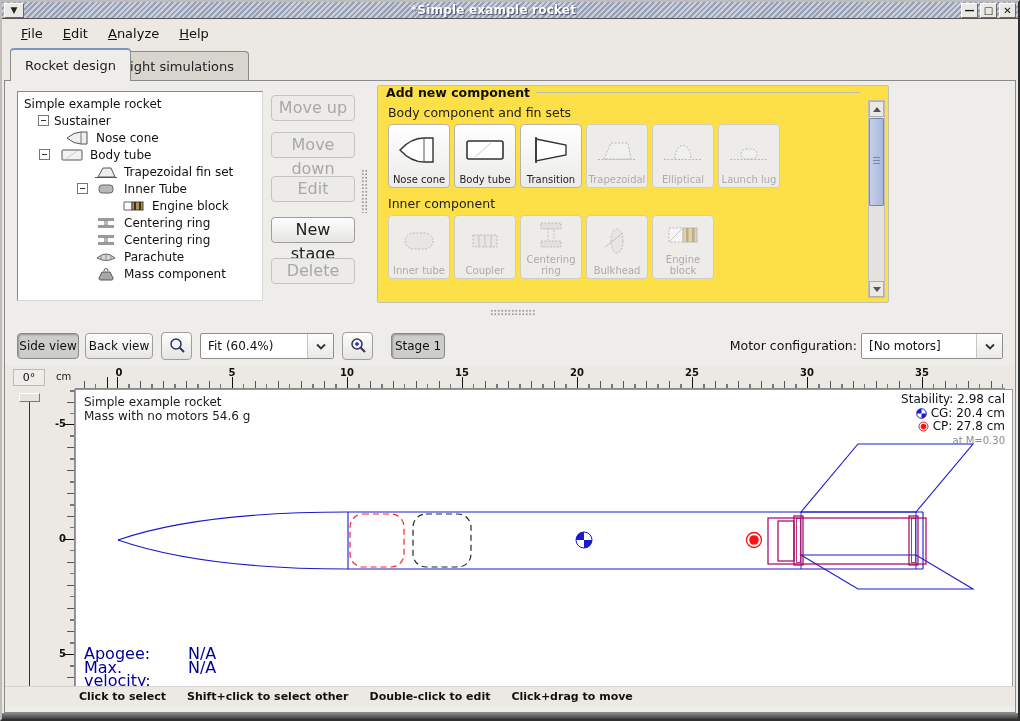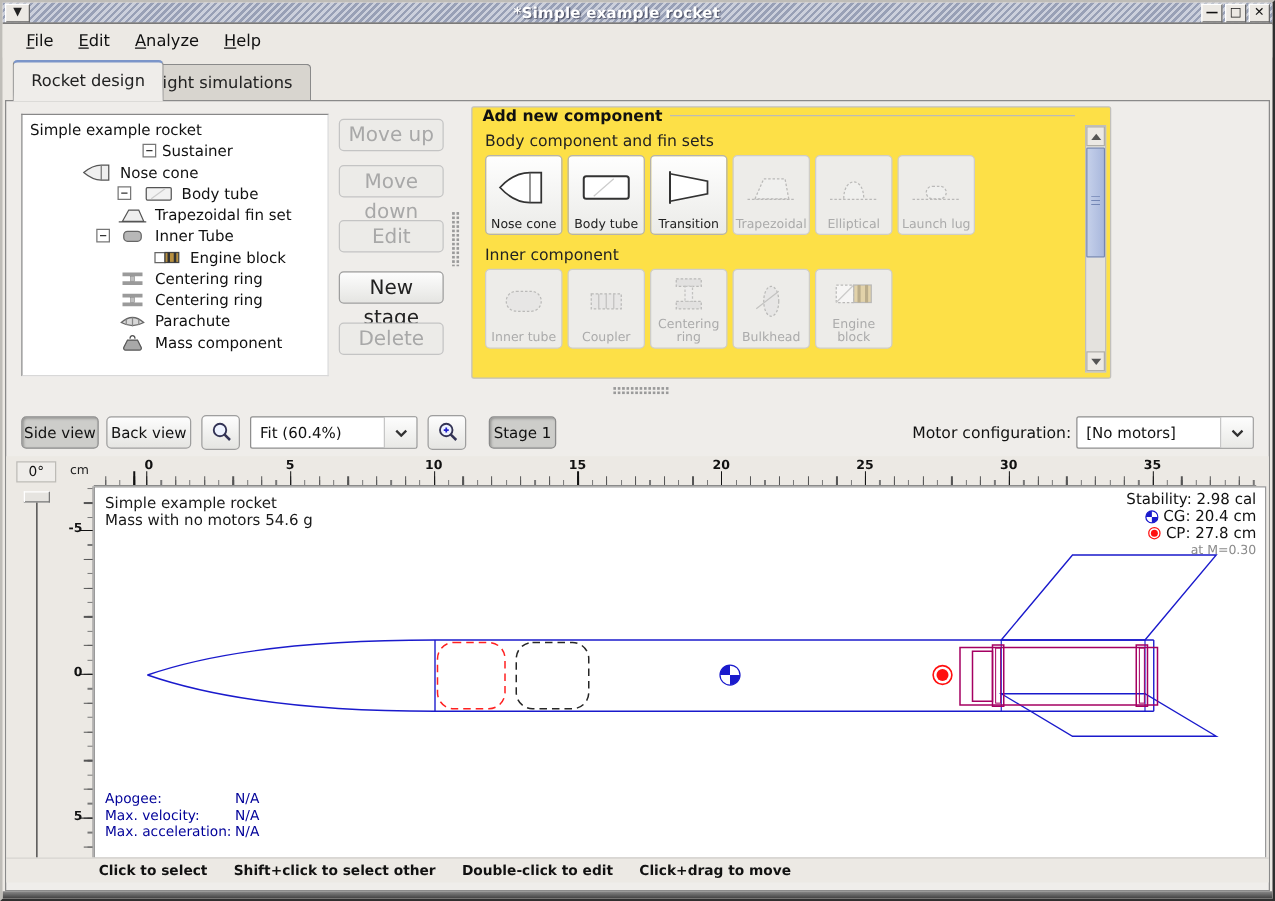--- a/index.html
+++ b/index.html
@@ -44,21 +44,21 @@
 
   
   .tree-panel { position:absolute; left:12px; top:10px; width:246px; height:210px; background:#fff;
       border:1px solid; border-color:#888 #d8d8d8 #d8d8d8 #888; padding:3px 0 0 4px; overflow:hidden; }
   .trow { display:flex; align-items:center; height:17px; white-space:nowrap; }
   .trow .tlabel { font-size:12px; color:#111; }
   .expander { width:11px; height:11px; border:1px solid #777; background:#fff; position:relative;
       margin-right:5px; flex:none; }
   .expander::after { content:""; position:absolute; left:2px; right:2px; top:4px; border-top:1px solid #333; }
   .ticon { width:24px; height:14px; margin-right:6px; flex:none; display:flex; align-items:center; }
-  .d0 { padding-left:2px; } .d1 { padding-left:16px;justify-content:center; } .d2 { padding-left:44px; }
+  .d0 { padding-left:2px; } .d1 { padding-left:16px; } .d2 { padding-left:44px; }
   .d3 { padding-left:72px; } .d4 { padding-left:100px; }
 
   
   .actions { position:absolute; left:266px; top:14px; width:84px; display:flex; flex-direction:column; }
   .btn { height:26px; border:1px solid #9e9e9e; border-radius:4px;
       background:linear-gradient(#fdfdfd,#e5e5e2); font-size:16px; color:#222; text-align:center;
       line-height:24px; font-family:"DejaVu Sans", sans-serif; }
   .btn.disabled { color:#a8a8a8; background:#ecebe8; border-color:#c4c4c4; }
   .a-btn { margin-bottom:11px; }
   .gap1 { height:7px; } .gap2 { height:4px; }
@@ -151,21 +151,21 @@
   .vlabel { position:absolute; right:8px; transform:translateY(-55%); font-size:10px; font-weight:bold; color:#111; }
 
   .canvas { position:absolute; left:70px; top:24px; width:938px; height:298px; background:#fff;
       border:1px solid #9a9a9a; overflow:hidden; }
   .canvas svg.rocket { position:absolute; left:0; top:0; }
 
   .info-block { position:absolute; left:8px; top:6px; font-size:12px; line-height:13.5px; color:#1a1a1a; }
   .stab-block { position:absolute; right:7px; top:3px; text-align:right; font-size:12px; line-height:13.5px; color:#111; }
   .stab-row { display:flex; justify-content:flex-end; align-items:center; gap:4px; }
   .mach { font-size:10px; color:#8a8a8a; }
-  .flight-block { position:absolute; left:8px; top:242px; color:#000099; font-size:11px; line-height:13.5px; }
+  .flight-block { position:absolute; left:8px; top:257px; color:#000099; font-size:16px; line-height:13.5px; }
   .flight-row { display:flex; }
   .flight-row .fl { width:104px; }
 
   
   .statusbar { position:absolute; left:0; right:0; bottom:6px; height:20px; background:#ece9e4;
       border-top:1px solid #d6d4cf; display:flex; align-items:center; padding-left:74px; }
   .statusbar span { font-size:11px; font-weight:bold; color:#111; margin-right:21px; }
 </style>
 </head>
 <body>

